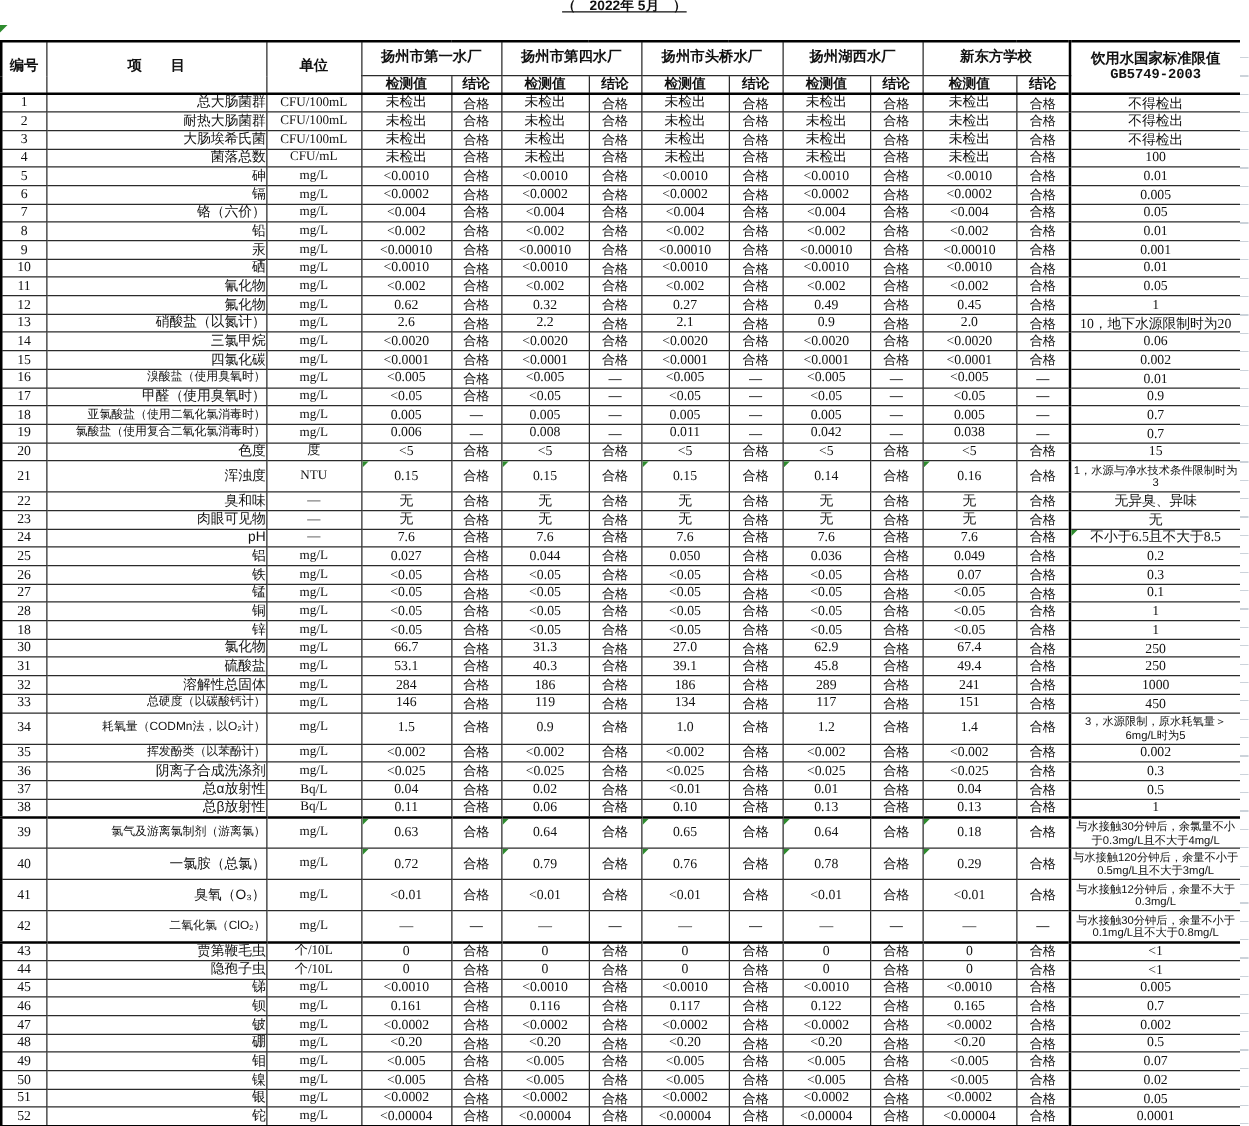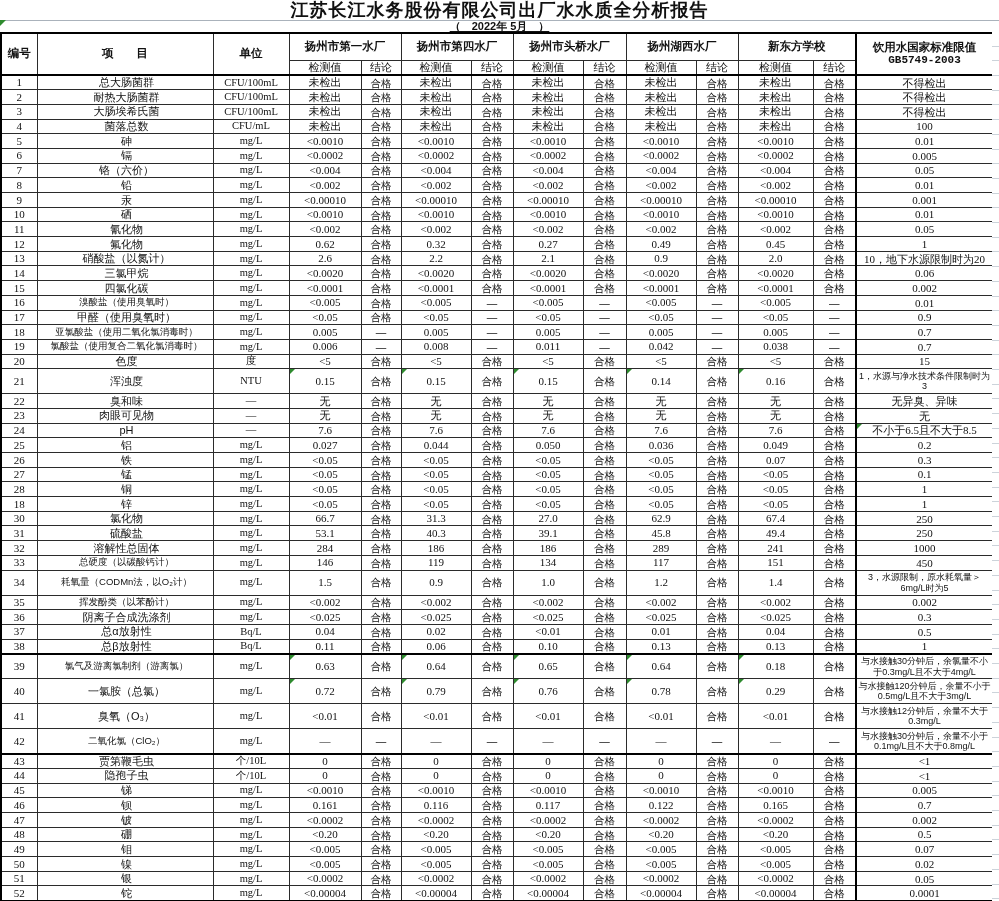--- a/index.html
+++ b/index.html
@@ -34,31 +34,31 @@
     border:2px solid #000;
   }
   th,td{
     border:1px solid #2b2b2b;padding:0;margin:0;
     text-align:center;vertical-align:middle;
     overflow:hidden;white-space:nowrap;position:relative;
     font-size:11px;line-height:1.15;
   }
   thead tr.h1 th{height:26px;font-size:11.5px;font-weight:600;
     font-family:"Liberation Sans","DejaVu Sans",sans-serif;}
-  thead tr.h2 th{height:13px;font-size:11px;font-weight:400;
+  thead tr.h2 th{height:13px;font-size:11px;font-weight:700;
     font-family:"Liberation Sans","DejaVu Sans",sans-serif;}
   thead{border-bottom:2px solid #000;}
   th.limit-h{border-left:2px solid #000;text-align:center;}
   th.limit-h .gb{font-family:"Liberation Mono","DejaVu Sans Mono",monospace;font-size:11px;}
 
   tbody tr{height:14.7px;}
   tbody tr.tall{height:25px;}
   tbody tr.thick-top td{border-top:2px solid #000;}
   td.c-no{font-size:11px;}
-  td.c-item{text-align:center;padding-left:3px;font-family:"Liberation Sans","DejaVu Sans",sans-serif;font-size:11px;}
+  td.c-item{text-align:right;padding-left:3px;font-family:"Liberation Sans","DejaVu Sans",sans-serif;font-size:11px;}
   td.c-item.item-sm{font-size:9.5px;margin-left:16px;}
   td.c-unit{font-size:10.5px;}
   td.c-val{font-size:11px;}
   td.c-con{font-size:10.5px;font-family:"Liberation Sans","DejaVu Sans",sans-serif;}
   td.c-limit{border-left:2px solid #000;white-space:normal;font-size:11px;line-height:1.1;}
   td.c-limit.sm{font-size:9px;line-height:1.15;font-family:"Liberation Sans","DejaVu Sans",sans-serif;}
   td.tri::before{
     content:"";position:absolute;top:0;left:0;width:0;height:0;
     border-top:5px solid #2e8b2e;border-right:5px solid transparent;
   }
@@ -68,23 +68,20 @@
     position:absolute;right:0;top:32px;width:7px;height:869px;
     background:repeating-linear-gradient(to bottom,
       #ffffff 0px,#ffffff 13.7px,#ccd3da 13.7px,#ccd3da 14.7px);
   }
 </style>
 </head>
 <body>
 
 <div class="page">
 
-  <div class="title-row">
-    <span>江苏长江水务股份有限公司出厂水水质全分析报告</span>
-  </div>
 
   <div class="corner-tri"></div>
 
   <div class="subtitle-row">
     <span>（　2022年 5月　）</span>
   </div>
 
   <table>
     <colgroup>
       <col style="width:36px">

